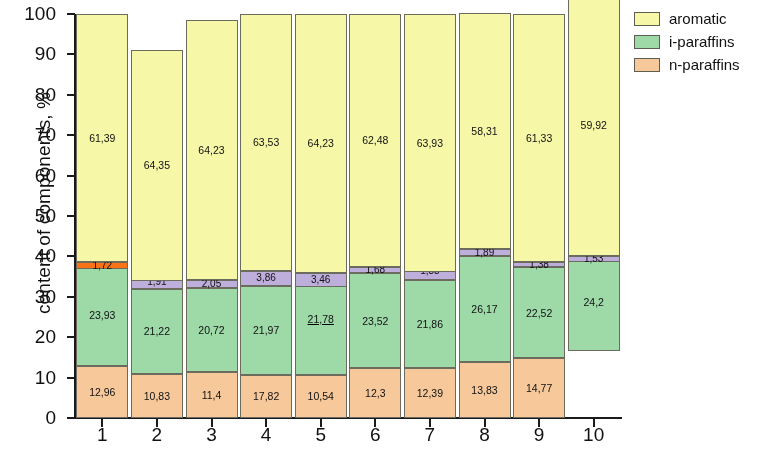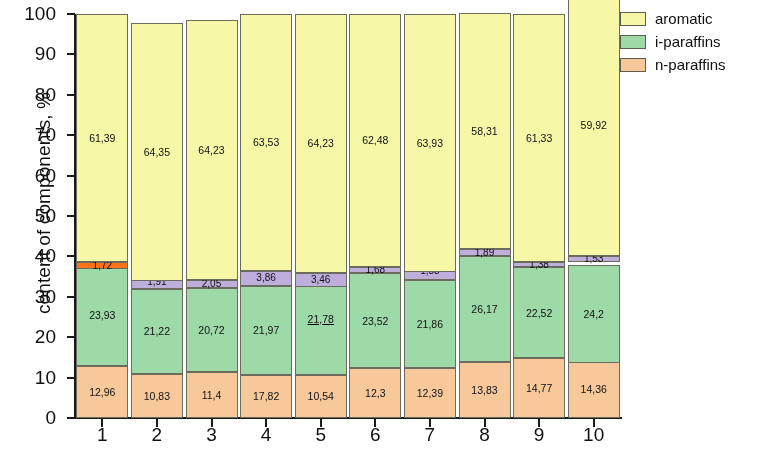--- a/index.html
+++ b/index.html
@@ -64,21 +64,21 @@
   }
   .seg .val{
     font-size:10.5px;color:#111;
     white-space:nowrap;line-height:1;
     pointer-events:none;
   }
   .seg.tiny .val{font-size:10px;}
 
   
   .legend{
-    position:absolute;left:620px;top:8px;
+    position:absolute;left:634px;top:8px;
     width:120px;
   }
   .lrow{
     display:flex;align-items:center;
     height:21px;margin-bottom:2px;
   }
   .lsw{
     width:26px;height:14px;
     border:1px solid #5d5d52;
     box-sizing:border-box;
@@ -140,21 +140,21 @@
       <div class="bar" style="left: 55.9px; width: 52px; height: 397.172px;">
         <div class="seg" style="background: rgb(247, 201, 154); height: 43.7532px; bottom: 0px;">
           <span class="val">10,83</span>
         </div>
         <div class="seg" style="background: rgb(158, 217, 168); height: 85.7288px; bottom: 43.7532px;">
           <span class="val">21,22</span>
         </div>
         <div class="seg tiny" style="background: rgb(189, 174, 219); height: 14px; bottom: 129.482px;">
           <span class="val">1,91</span>
         </div>
-        <div class="seg" style="background: rgb(247, 247, 168); height: 258px; bottom: 137.198px;">
+        <div class="seg" style="background: rgb(247, 247, 168); height: 231px; bottom: 137.198px;">
           <span class="val">64,35</span>
         </div>
       </div>
       <div class="xtick" style="left: 135.5px;"></div>
       <div class="bar" style="left: 110.5px; width: 52px; height: 397.536px;">
         <div class="seg" style="background: rgb(247, 201, 154); height: 46.056px; bottom: 0px;">
           <span class="val">11,4</span>
         </div>
         <div class="seg" style="background: rgb(158, 217, 168); height: 83.7088px; bottom: 46.056px;">
           <span class="val">20,72</span>
@@ -251,24 +251,21 @@
         </div>
         <div class="seg tiny" style="background: rgb(189, 174, 219); height: 5.5752px; bottom: 150.652px;">
           <span class="val">1,38</span>
         </div>
         <div class="seg" style="background: rgb(247, 247, 168); height: 247.773px; bottom: 156.227px;">
           <span class="val">61,33</span>
         </div>
       </div>
       <div class="xtick" style="left: 517.7px;"></div>
       <div class="bar" style="left: 492.7px; width: 52px; height: 404.04px;">
-        <div class="seg" style="background: rgb(247, 201, 154); height: 58.0144px; bottom: 0px;">
-          <span class="val">14,36</span>
-        </div>
-        <div class="seg" style="background: rgb(158, 217, 168); height: 97.768px; bottom: 55px;">
+        <div class="seg" style="background: rgb(158, 217, 168); height: 97.768px; bottom: 67px;">
           <span class="val">24,2</span>
         </div>
         <div class="seg tiny" style="background: rgb(189, 174, 219); height: 6.1812px; bottom: 155.782px;">
           <span class="val">1,53</span>
         </div>
         <div class="seg" style="background: rgb(247, 247, 168); height: 261px; bottom: 161.964px;">
           <span class="val">59,92</span>
         </div>
       </div>
     </div>

